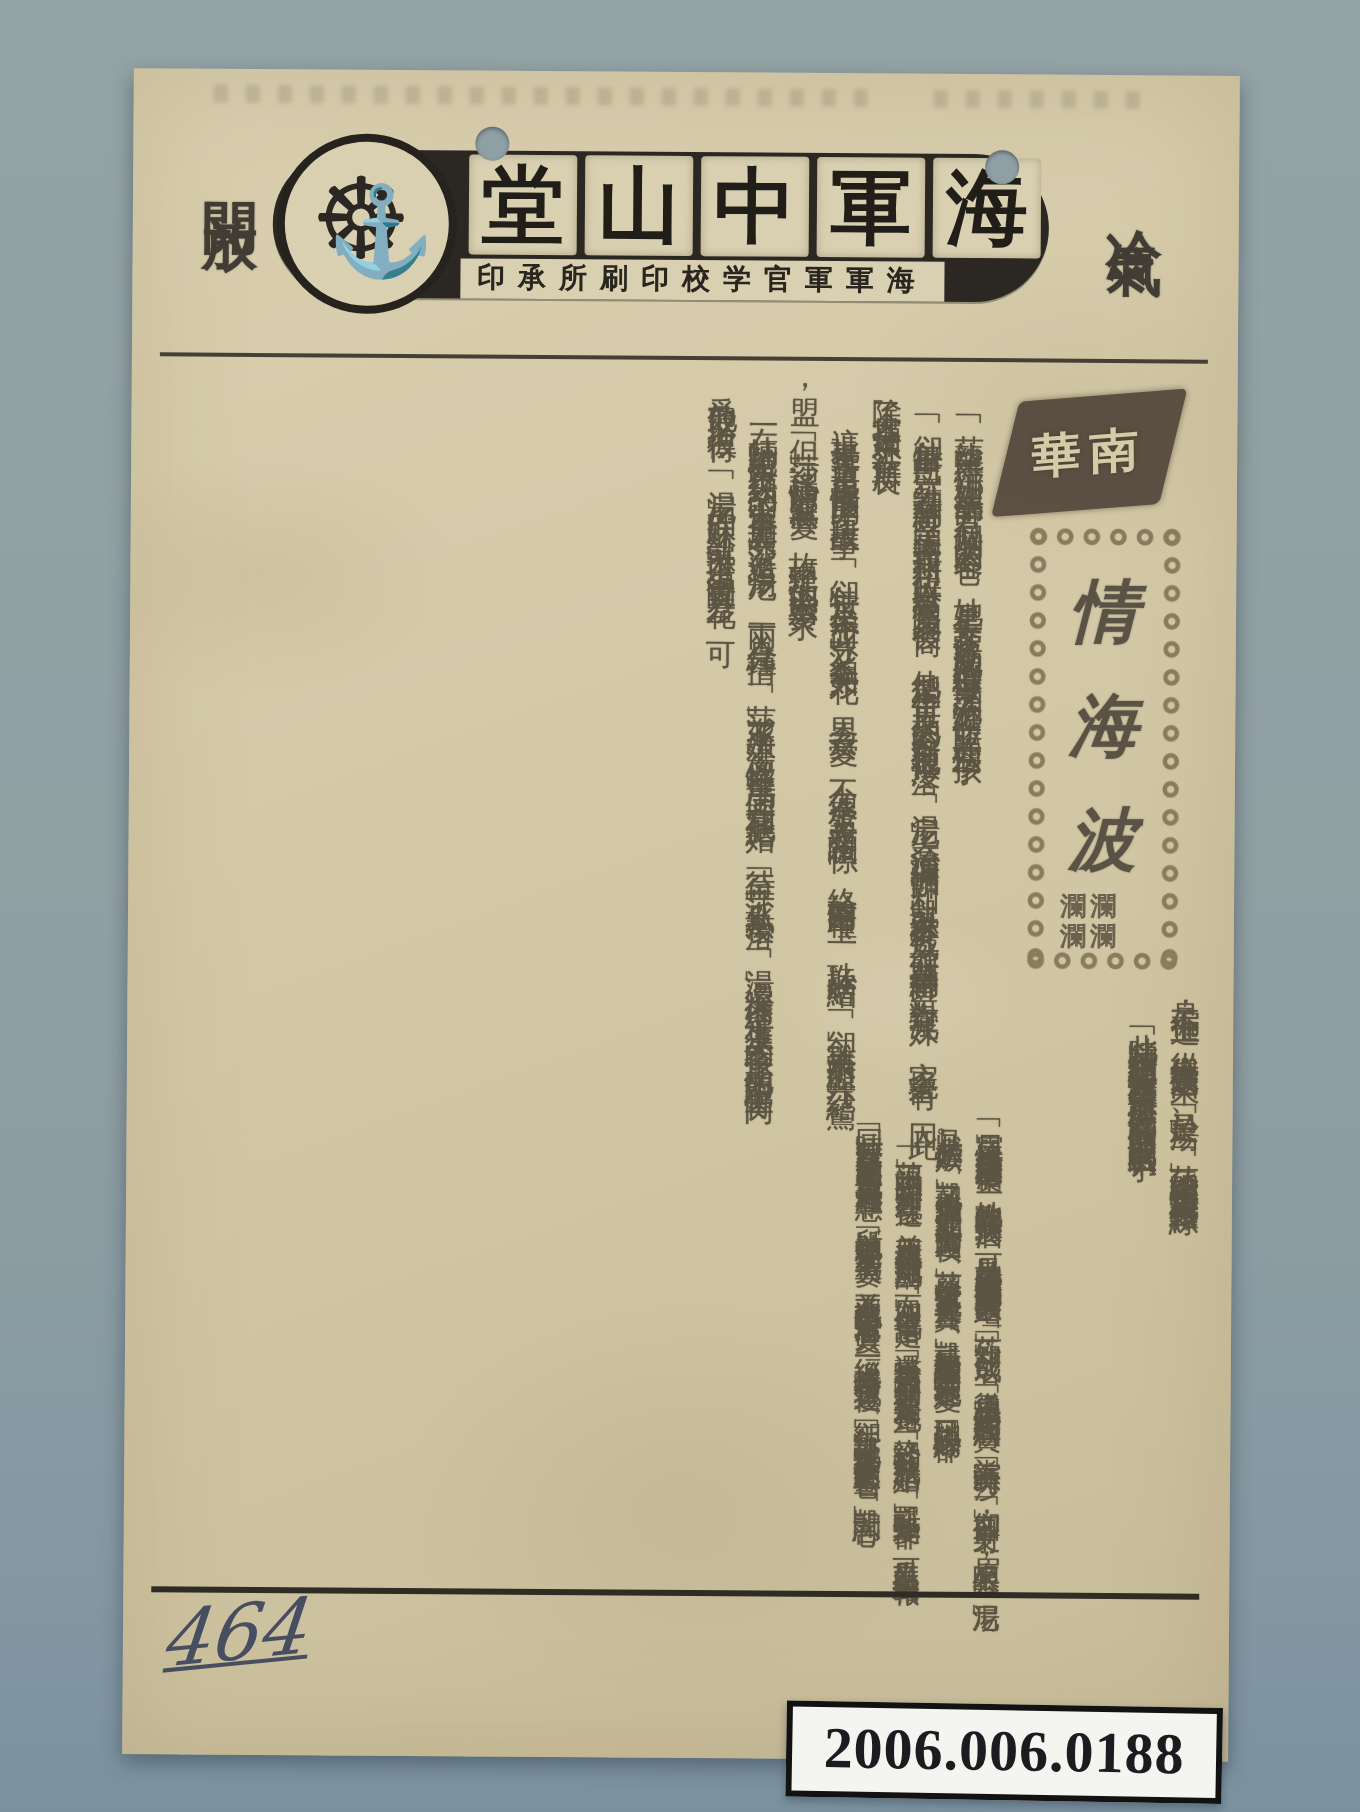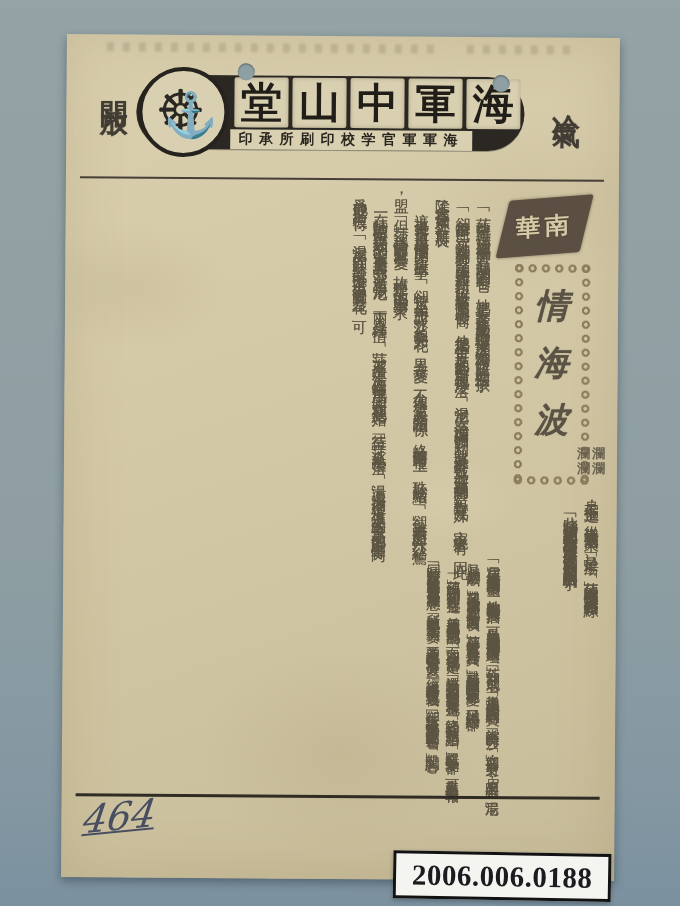--- a/index.html
+++ b/index.html
@@ -56,21 +56,21 @@
     background-size:13.3px 14px;}
   .dot-top{left:448px;top:224px;width:80px;height:14px;}
   .dot-bottom{left:448px;top:436px;width:80px;height:14px;}
   .dot-left{left:448px;top:224px;width:13px;height:226px;}
   .dot-right{left:515px;top:224px;width:13px;height:226px;}
   .movie-title{position:absolute;left:458px;top:246px;width:58px;height:160px;display:flex;
     flex-direction:column;justify-content:space-between;align-items:center;
     font-size:34px;font-weight:700;color:#5a5345;font-style:italic;
     text-shadow:0 0 1px rgba(70,62,48,.6);}
   .title-small{position:absolute;left:466px;top:408px;width:34px;height:32px;font-size:13px;
-    line-height:15px;color:#6b6350;word-break:break-all;letter-spacing:2px;font-weight:700;margin-left:47px;}
+    line-height:15px;color:#6b6350;word-break:break-all;letter-spacing:2px;font-weight:700;}
   
   .vtext{position:absolute;writing-mode:vertical-rl;text-orientation:upright;
     color:#5c5543;text-shadow:0 0 .6px rgba(92,85,67,.8);}
   .vtext p{margin:0;text-indent:1em;}
   .vtext p.cont{text-indent:0;}
   .top-text{left:16px;top:150px;width:412px;height:372px;font-size:15px;
     letter-spacing:3.2px;line-height:20.6px;}
   .br-text{left:440px;top:452px;width:98px;height:306px;font-size:15px;
     letter-spacing:1.6px;line-height:21px;}
   .bl-text{left:16px;top:517px;width:424px;height:242px;font-size:14px;

